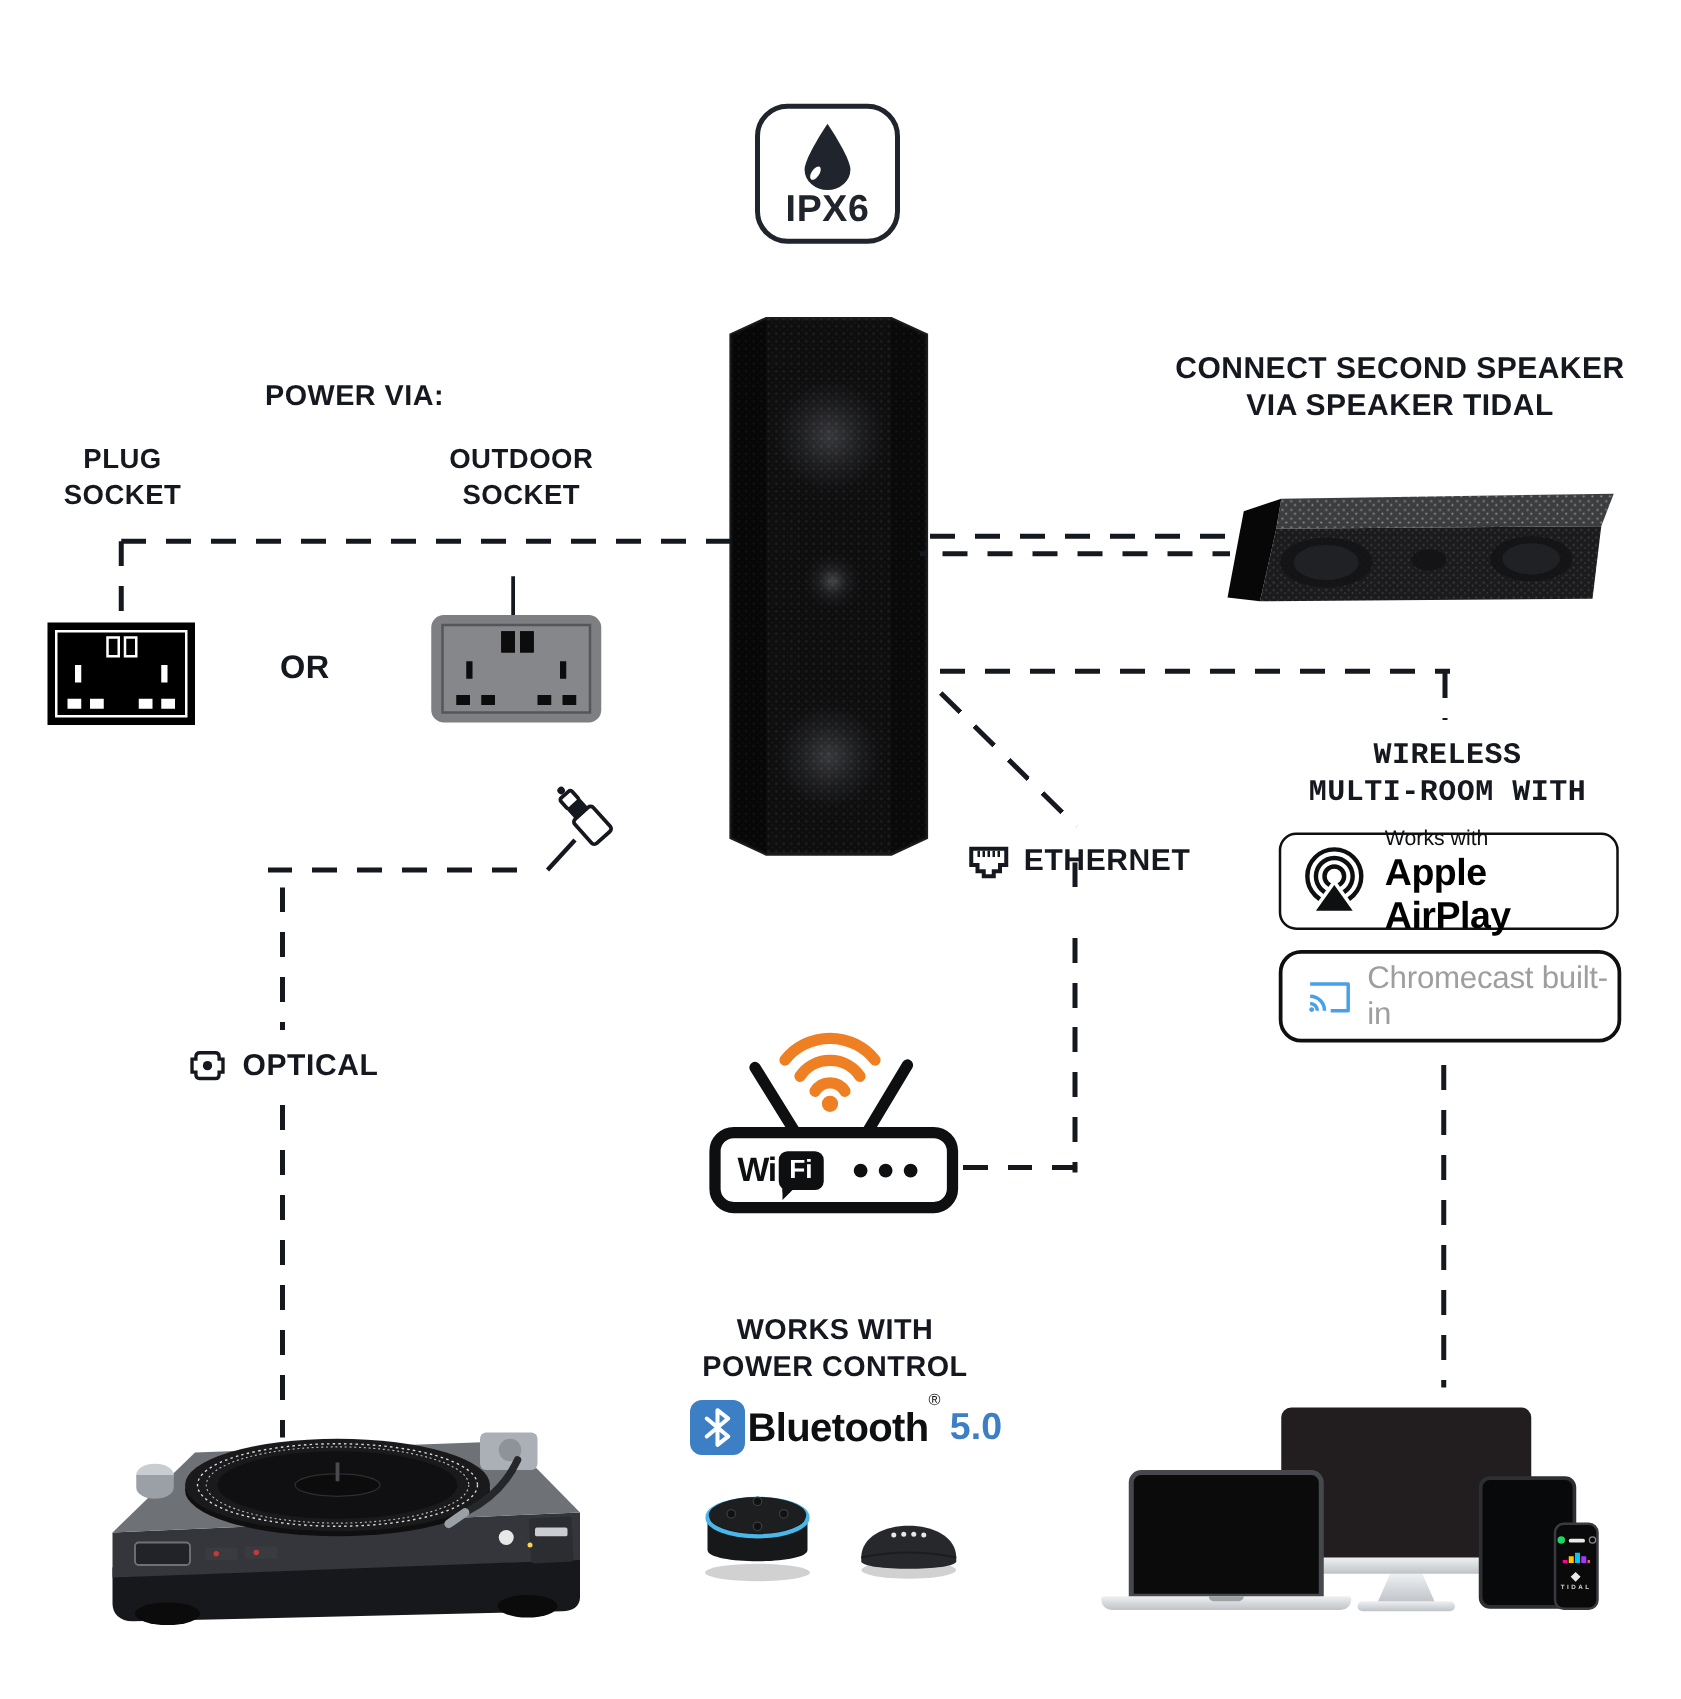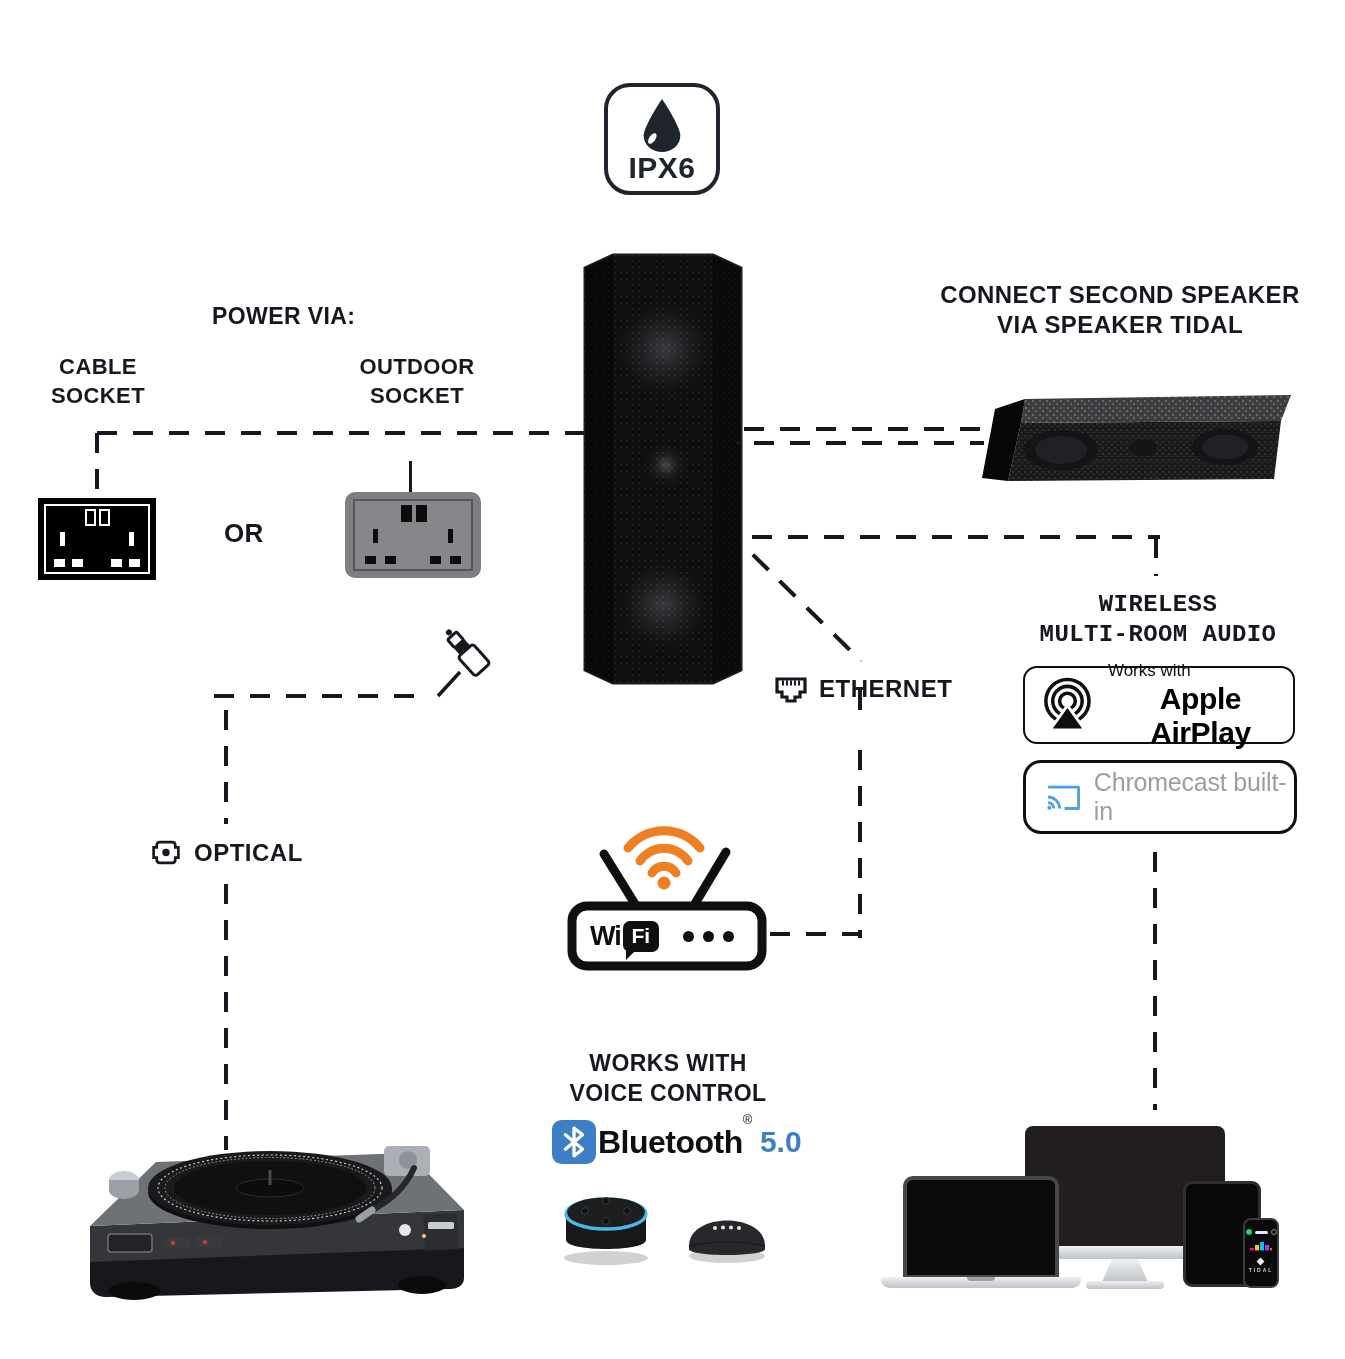--- a/index.html
+++ b/index.html
@@ -15,21 +15,21 @@
   .diag{height:4px;transform-origin:0 0;background:repeating-linear-gradient(90deg,#15181e 0 22px,transparent 22px 38px);}
   
   .ipx6{width:116px;height:112px;border:4px solid #20242c;border-radius:26px;display:flex;
         flex-direction:column;align-items:center;justify-content:flex-start;padding-top:10px;box-sizing:border-box;}
   .ipx6-label{font-weight:700;font-size:30px;letter-spacing:.5px;color:#20242c;margin-top:-2px;}
   
   .badge{background:#fff;border:3px solid #0e0f11;display:flex;align-items:center;box-sizing:border-box;}
   .badge-airplay{border-radius:14px;border-width:2.5px;padding:0 0 0 14px;gap:12px;}
   .badge-cast{border-radius:18px;padding:0 0 0 18px;gap:12px;}
   .works-with{font-size:17px;color:#0e0f11;margin-bottom:1px;}
-  .airplay-name{font-size:30px;font-weight:600;color:#000;letter-spacing:-.4px;text-align:center;}
+  .airplay-name{font-size:30px;font-weight:600;color:#000;letter-spacing:-.4px;}
   .cast-text{font-size:25px;color:#9e9e9e;letter-spacing:-.2px;}
   
   .router-label{position:absolute;left:14px;top:102px;width:190px;height:60px;display:flex;align-items:center;padding-left:18px;box-sizing:border-box;}
   .router-wi{font-size:27px;font-weight:800;color:#0e0f11;letter-spacing:-1px;}
   .fi-bubble{position:relative;margin-left:2px;width:36px;height:31px;background:#0e0f11;border-radius:7px;
              display:flex;align-items:center;justify-content:center;color:#fff;font-weight:800;font-size:21px;}
   .fi-bubble::after{content:"";position:absolute;left:3px;bottom:-8px;border:6px solid transparent;border-top-color:#0e0f11;border-left-color:#0e0f11;}
   .router-dots{display:flex;gap:9px;margin-left:24px;}
   .router-dots span{width:11px;height:11px;border-radius:50%;background:#0e0f11;}
   
@@ -124,44 +124,44 @@
     <ellipse cx="86" cy="58" rx="26" ry="14" fill="#202124"></ellipse>
     <ellipse cx="168" cy="56" rx="14" ry="8.5" fill="#141416"></ellipse>
     <ellipse cx="250" cy="55" rx="33" ry="18" fill="#141416" opacity=".9"></ellipse>
     <ellipse cx="250" cy="55" rx="23" ry="12.5" fill="#202124"></ellipse>
     <path d="M50,7 L20,17 L7,86 L33,89 L46,31 Z" fill="#070708"></path>
   </svg>
 
   <div class="abs h" style="left:180px;top:303px;font-size:23px;margin-left:32px;">POWER VIA:</div>
 
   <div class="abs h center" style="left:28px;top:352px;width:140px;font-size:22px;line-height:29px;">
-    <span style="display:block">CABLE</span>
+    <span style="display:block">PLUG</span>
     <span style="display:block">SOCKET</span>
   </div>
 
   <div class="abs h center" style="left:328px;top:352px;width:178px;font-size:22px;line-height:29px;">
     <span style="display:block">OUTDOOR</span>
     <span style="display:block">SOCKET</span>
   </div>
 
   <div class="abs h" style="left:224px;top:518px;font-size:26px;">OR</div>
 
   <div class="abs h center" style="left:925px;top:280px;width:390px;font-size:24px;line-height:30px;">
     <span style="display:block">CONNECT SECOND SPEAKER</span>
     <span style="display:block">VIA SPEAKER TIDAL</span>
   </div>
 
   <div class="abs h center" style="left:1005px;top:590px;width:306px;font-size:24px;line-height:30px;font-family:Liberation Mono, monospace;">
     <span style="display:block">WIRELESS</span>
-    <span style="display:block">MULTI-ROOM AUDIO</span>
+    <span style="display:block">MULTI-ROOM WITH</span>
   </div>
 
   <div class="abs h center" style="left:528px;top:1048px;width:280px;font-size:23px;line-height:30px;">
     <span style="display:block">WORKS WITH</span>
-    <span style="display:block">VOICE CONTROL</span>
+    <span style="display:block">POWER CONTROL</span>
   </div>
 
   <div class="abs dash-h" style="left:97px;top:431px;width:488px;"></div>
   <div class="abs dash-v" style="left:95px;top:433px;height:64px;"></div>
   <div class="abs solid-v" style="left:409px;top:461px;height:31px;"></div>
 
   <div class="abs dash-h" style="left:744px;top:427px;width:240px;"></div>
   <div class="abs dash-h" style="left:736px;top:441px;width:248px;background-position:18px 0;"></div>
 
   <div class="abs dash-h" style="left:752px;top:535px;width:408px;"></div>

